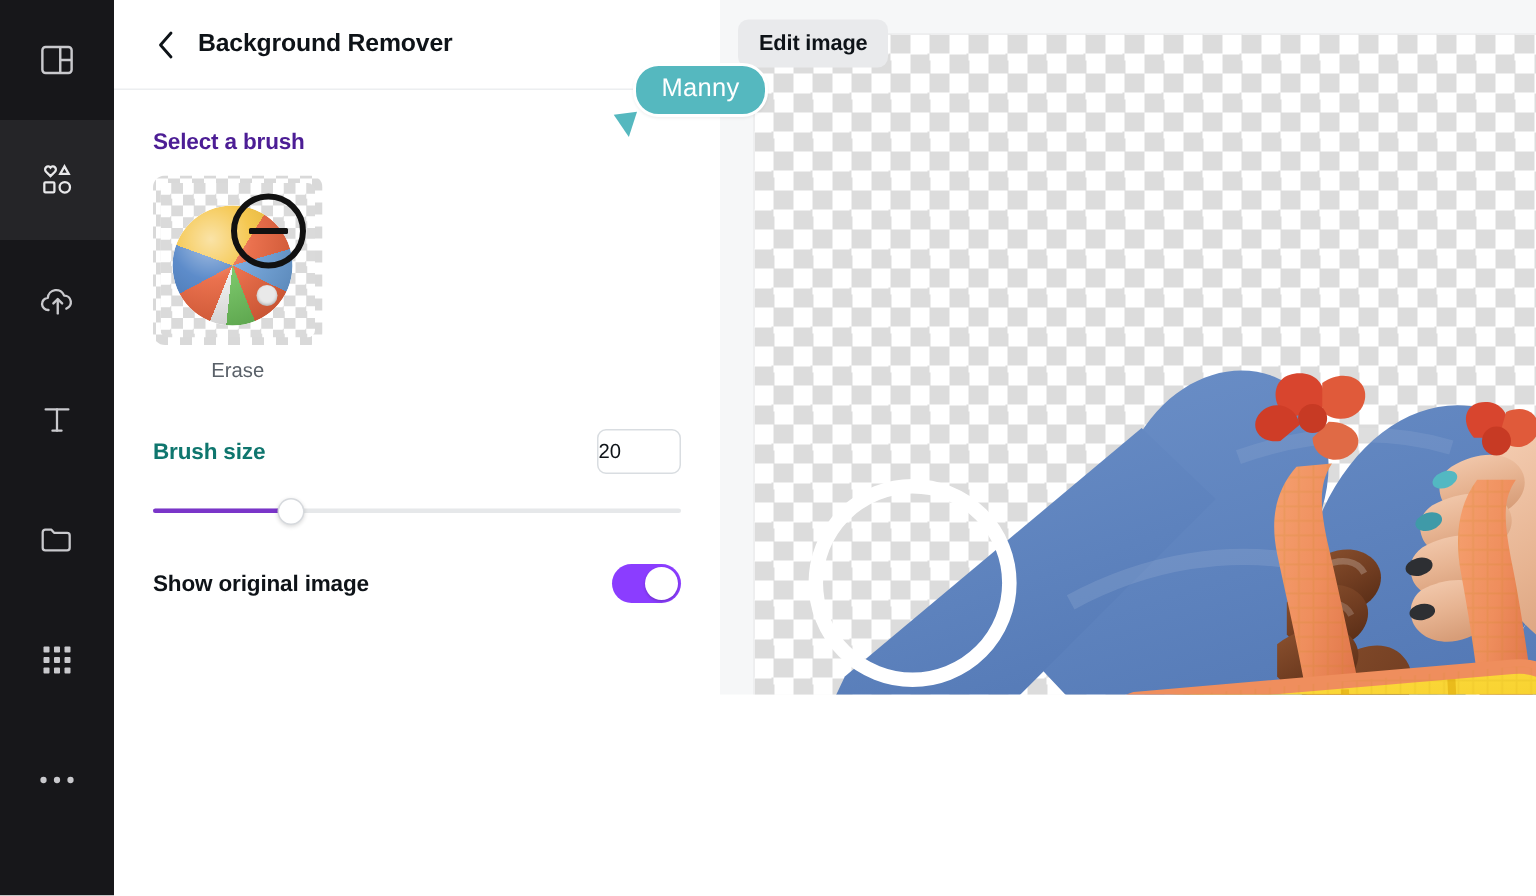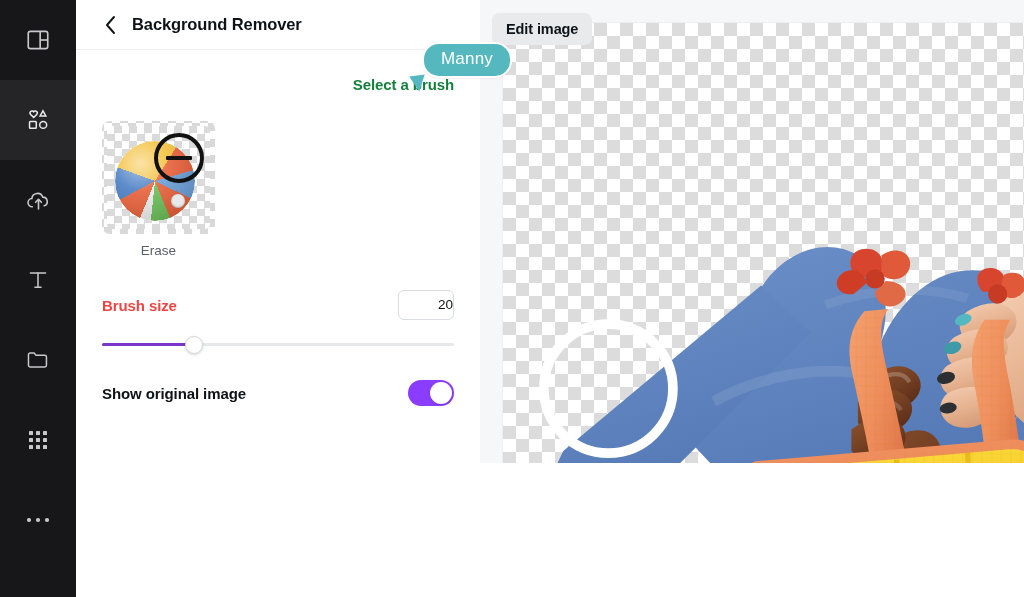--- a/index.html
+++ b/index.html
@@ -29,21 +29,21 @@
   .rail-item svg { display: block; }
 
   
   .panel {
     width: 404px; flex: 0 0 404px;
     height: 597px;
     background: #ffffff;
     position: relative;
   }
   .panel-header {
-    height: 50px;
+    height: 60px;
     display: flex; align-items: center;
     padding-left: 26px;
     border-bottom: 1px solid #eceef0;
     position: relative;
   }
   .back-chevron {
     width: 16px; height: 16px;
     margin-right: 14px;
     color: #0e1318;
     display: flex; align-items: center; justify-content: center;
@@ -52,24 +52,23 @@
     font-size: 16.5px;
     color: #0e1318;
     font-weight: 700;
     letter-spacing: -0.1px;
   }
   .panel-body { padding: 26px 26px 0 26px; }
 
   .section-label {
     font-size: 15px;
     font-weight: 700;
-    color: #15803d;
+    color: #4c1d95;
     letter-spacing: -0.1px;
-    margin-bottom: 28px;
-    text-align: right;
+    margin-bottom: 14px;
   }
 
   
   .brush-row { display: flex; gap: 16px; flex-direction: column; }
   .brush-cell { width: 113px; }
   .brush-thumb {
     width: 113px; height: 113px;
     border-radius: 8px;
     border: 2px solid transparent;
     position: relative;
@@ -135,28 +134,28 @@
   .brush-caption {
     text-align: center;
     font-size: 13.5px;
     color: #5a6169;
     margin-top: 9px;
   }
 
   
   .size-block { margin-top: 32px; }
   .size-head { display: flex; align-items: center; justify-content: space-between; }
-  .size-label { font-size: 15px; font-weight: 700; color: #ef4444; letter-spacing:-0.1px;}
+  .size-label { font-size: 15px; font-weight: 700; color: #0f766e; letter-spacing:-0.1px;}
   .size-input {
     width: 56px; height: 30px;
     border: 1px solid #d9dde1;
     border-radius: 6px;
     font-size: 13.5px;
     color: #0e1318;
-    text-align: right;
+    text-align: left;
     line-height: 28px;
     background: #fff;
     font-family: "Liberation Sans", sans-serif;
   }
   .slider-wrap { position: relative; height: 24px; margin-top: 12px; }
   .slider-track {
     position: absolute; top: 11px; left: 0; right: 0;
     height: 3px; border-radius: 2px; background: #e6e8ea;
   }
   .slider-fill {

